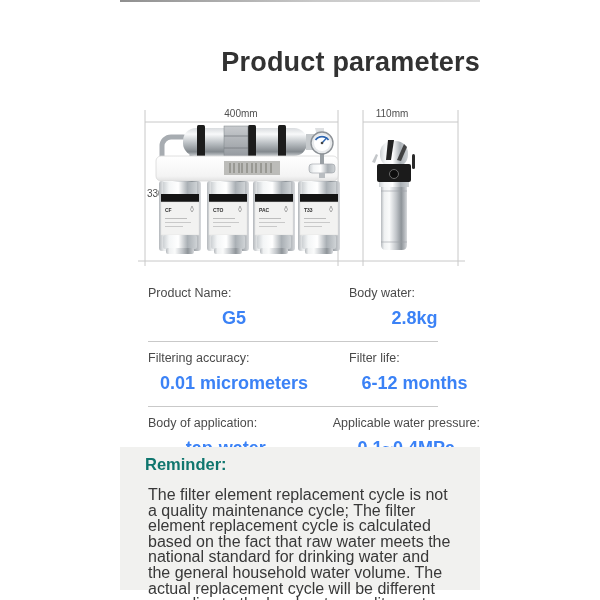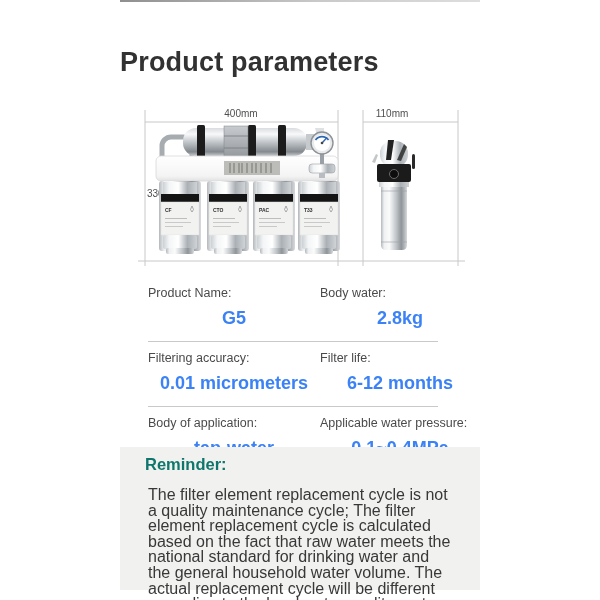--- a/index.html
+++ b/index.html
@@ -6,29 +6,29 @@
   .page {
     position:relative; width:600px; height:600px; background:#ffffff;
     font-family:"Liberation Sans", sans-serif; overflow:hidden;
   }
   .top-rule {
     position:absolute; left:120px; top:0; width:360px; height:2px;
     background:linear-gradient(to right, #8f8f8f, #c9c9c9 55%, #dedede);
   }
   .title {
     position:absolute; left:120px; top:47px; width:360px;
-    text-align:left; font-size:27px; font-weight:bold; color:#323232;
+    text-align:right; font-size:27px; font-weight:bold; color:#323232;
     letter-spacing:0.2px;
   }
   .figure { position:absolute; left:120px; top:98px; width:360px; height:170px; }
   .dim-text { font-size:10px; fill:#4f4f4f; font-family:"Liberation Sans",sans-serif; }
   .tiny-label { font-size:5px; font-weight:bold; fill:#2e2e2e; font-family:"Liberation Sans",sans-serif; }
 
   .specs { position:absolute; left:148px; top:281px; width:332px; }
-  .spec-row { display:flex; padding:5px 0 0 0; }
+  .spec-row { display:flex; padding:5px 0 0 0;gap:29px; }
   .spec-cell { white-space:nowrap; }
   .spec-cell.left  { width:172px; }
   .spec-cell.right { flex:1; }
   .spec-label { font-size:12.5px; color:#4a4a4a; margin-bottom:8px; }
   .spec-value { font-size:18px;  color:#3b82f6; font-weight:bold; margin-bottom:12px;text-align:center; }
   .divider { width:290px; height:1px; background:#c9c9c9; margin-bottom:4px; }
 
   .reminder {
     position:absolute; left:120px; top:447px; width:360px; height:143px;
     background:#f1f1ef; box-sizing:border-box; padding:8px 14px 0 15px;

